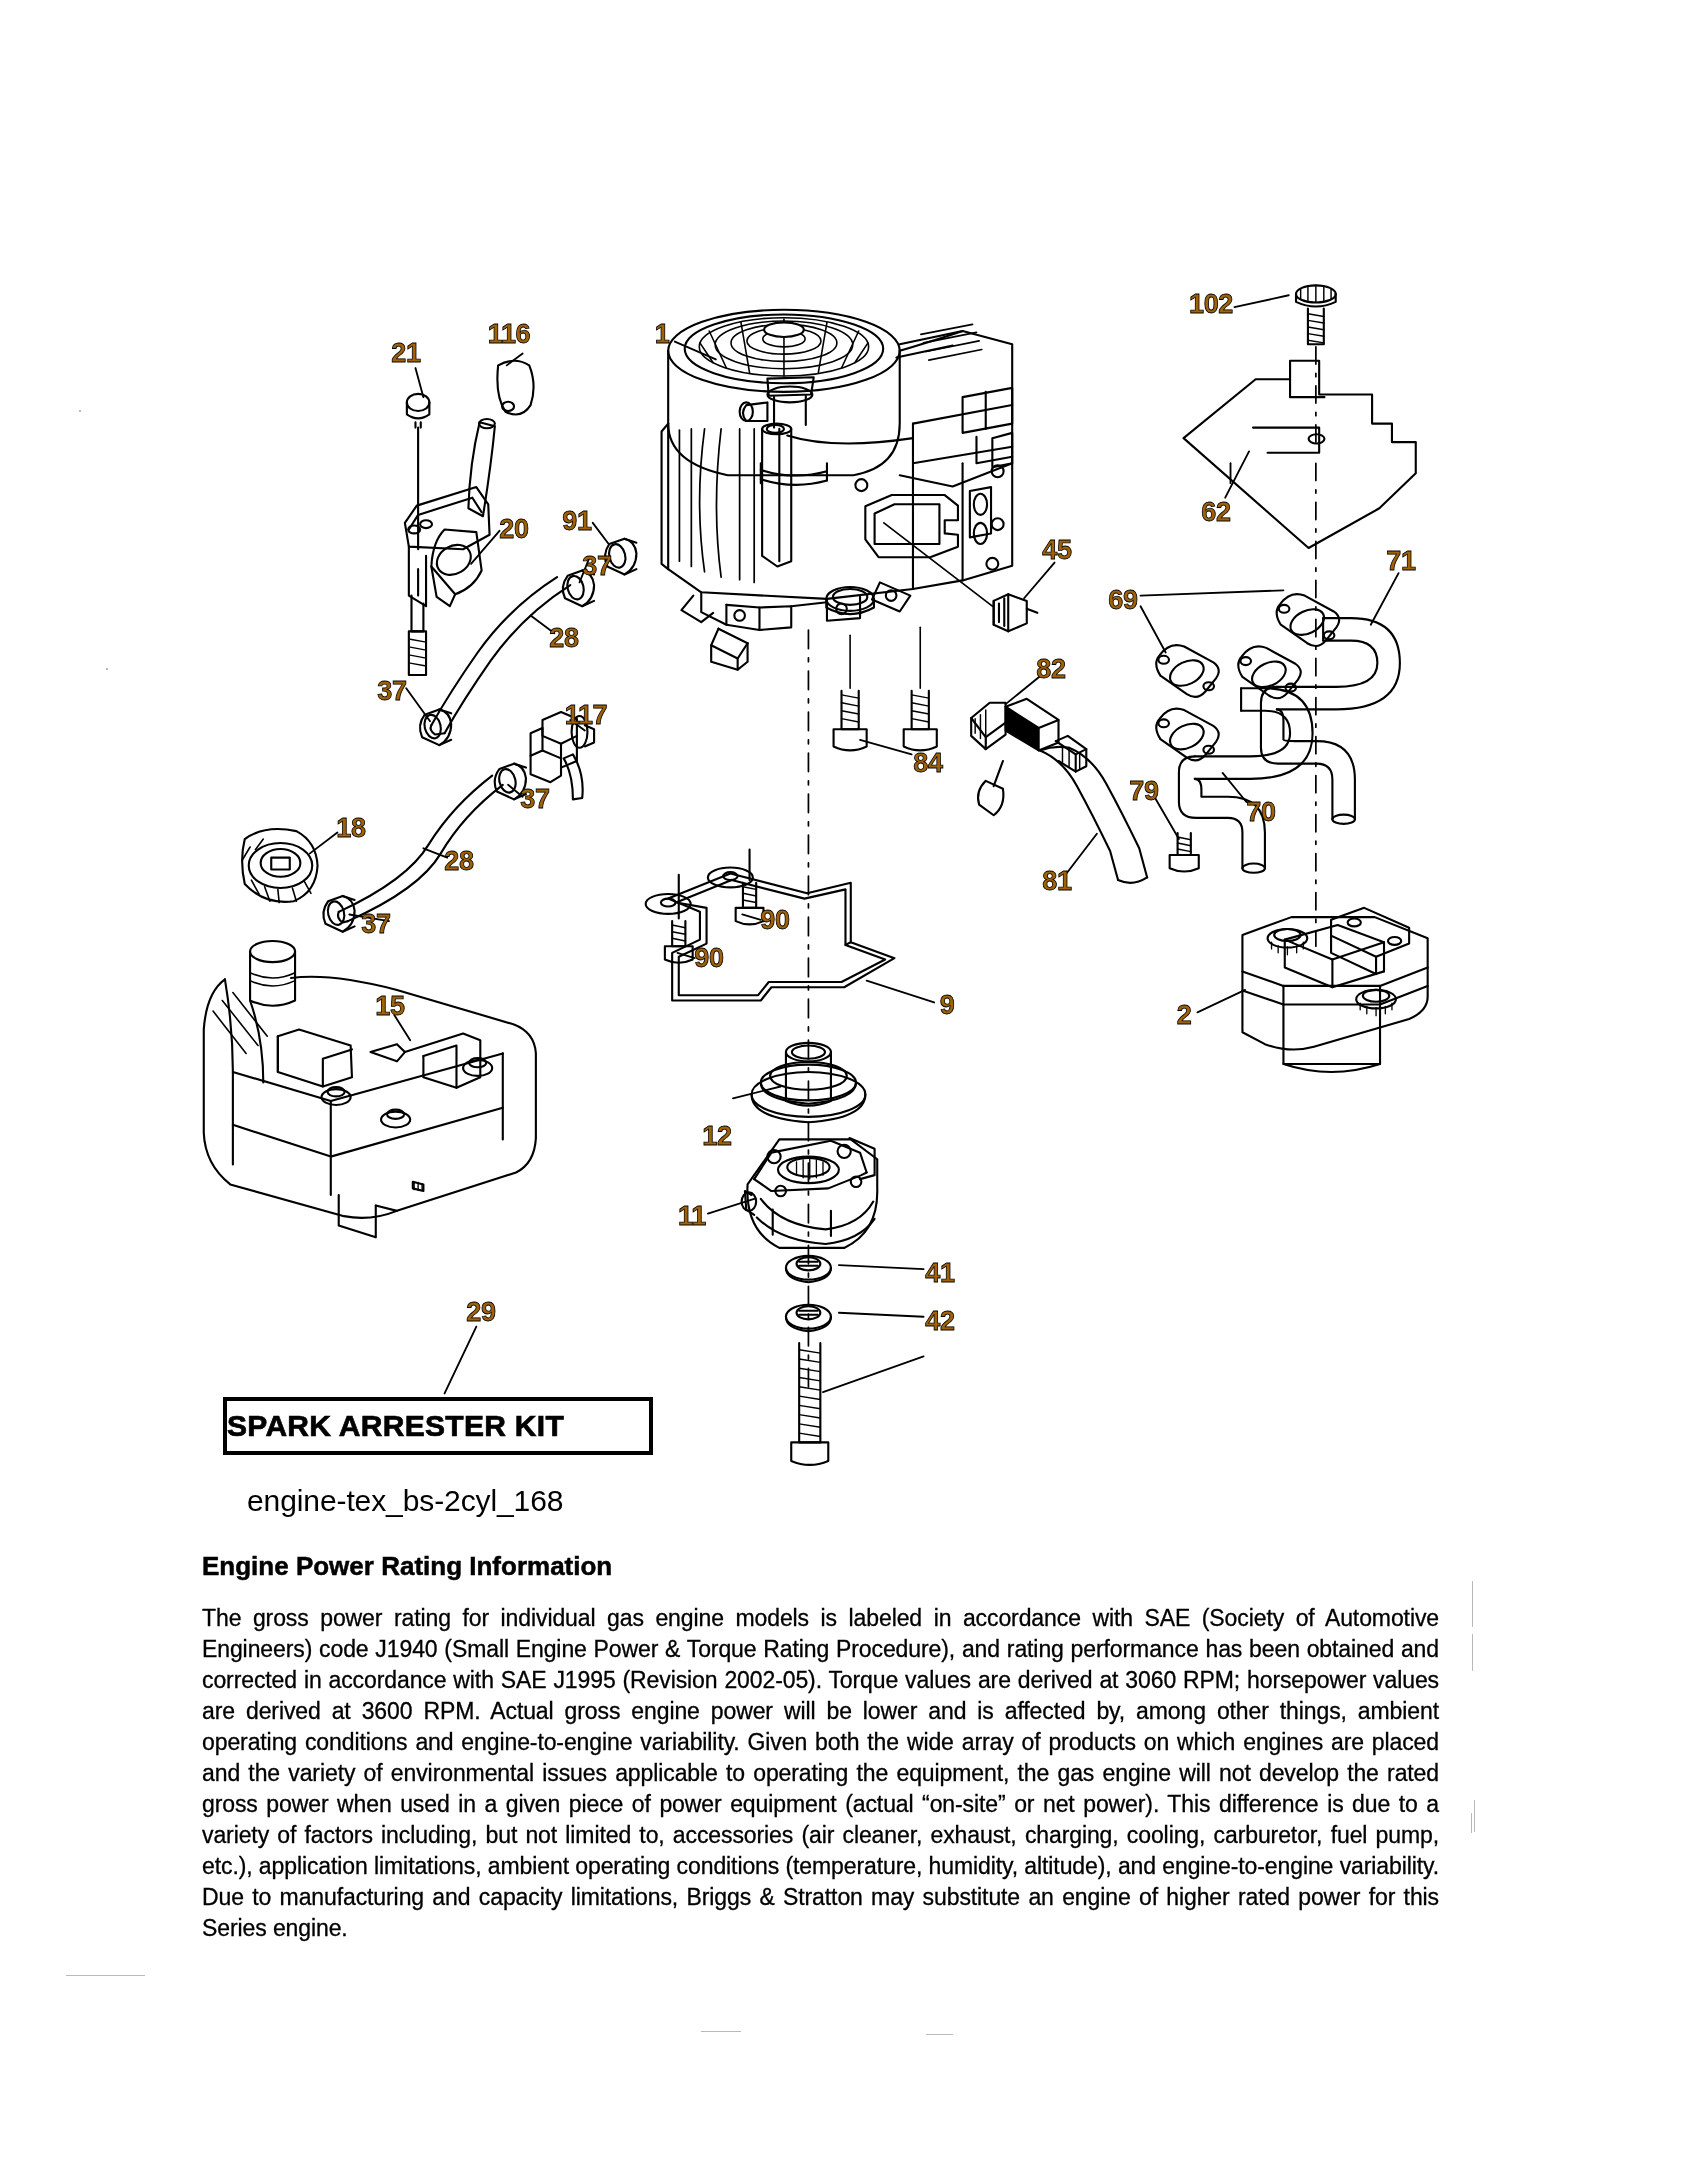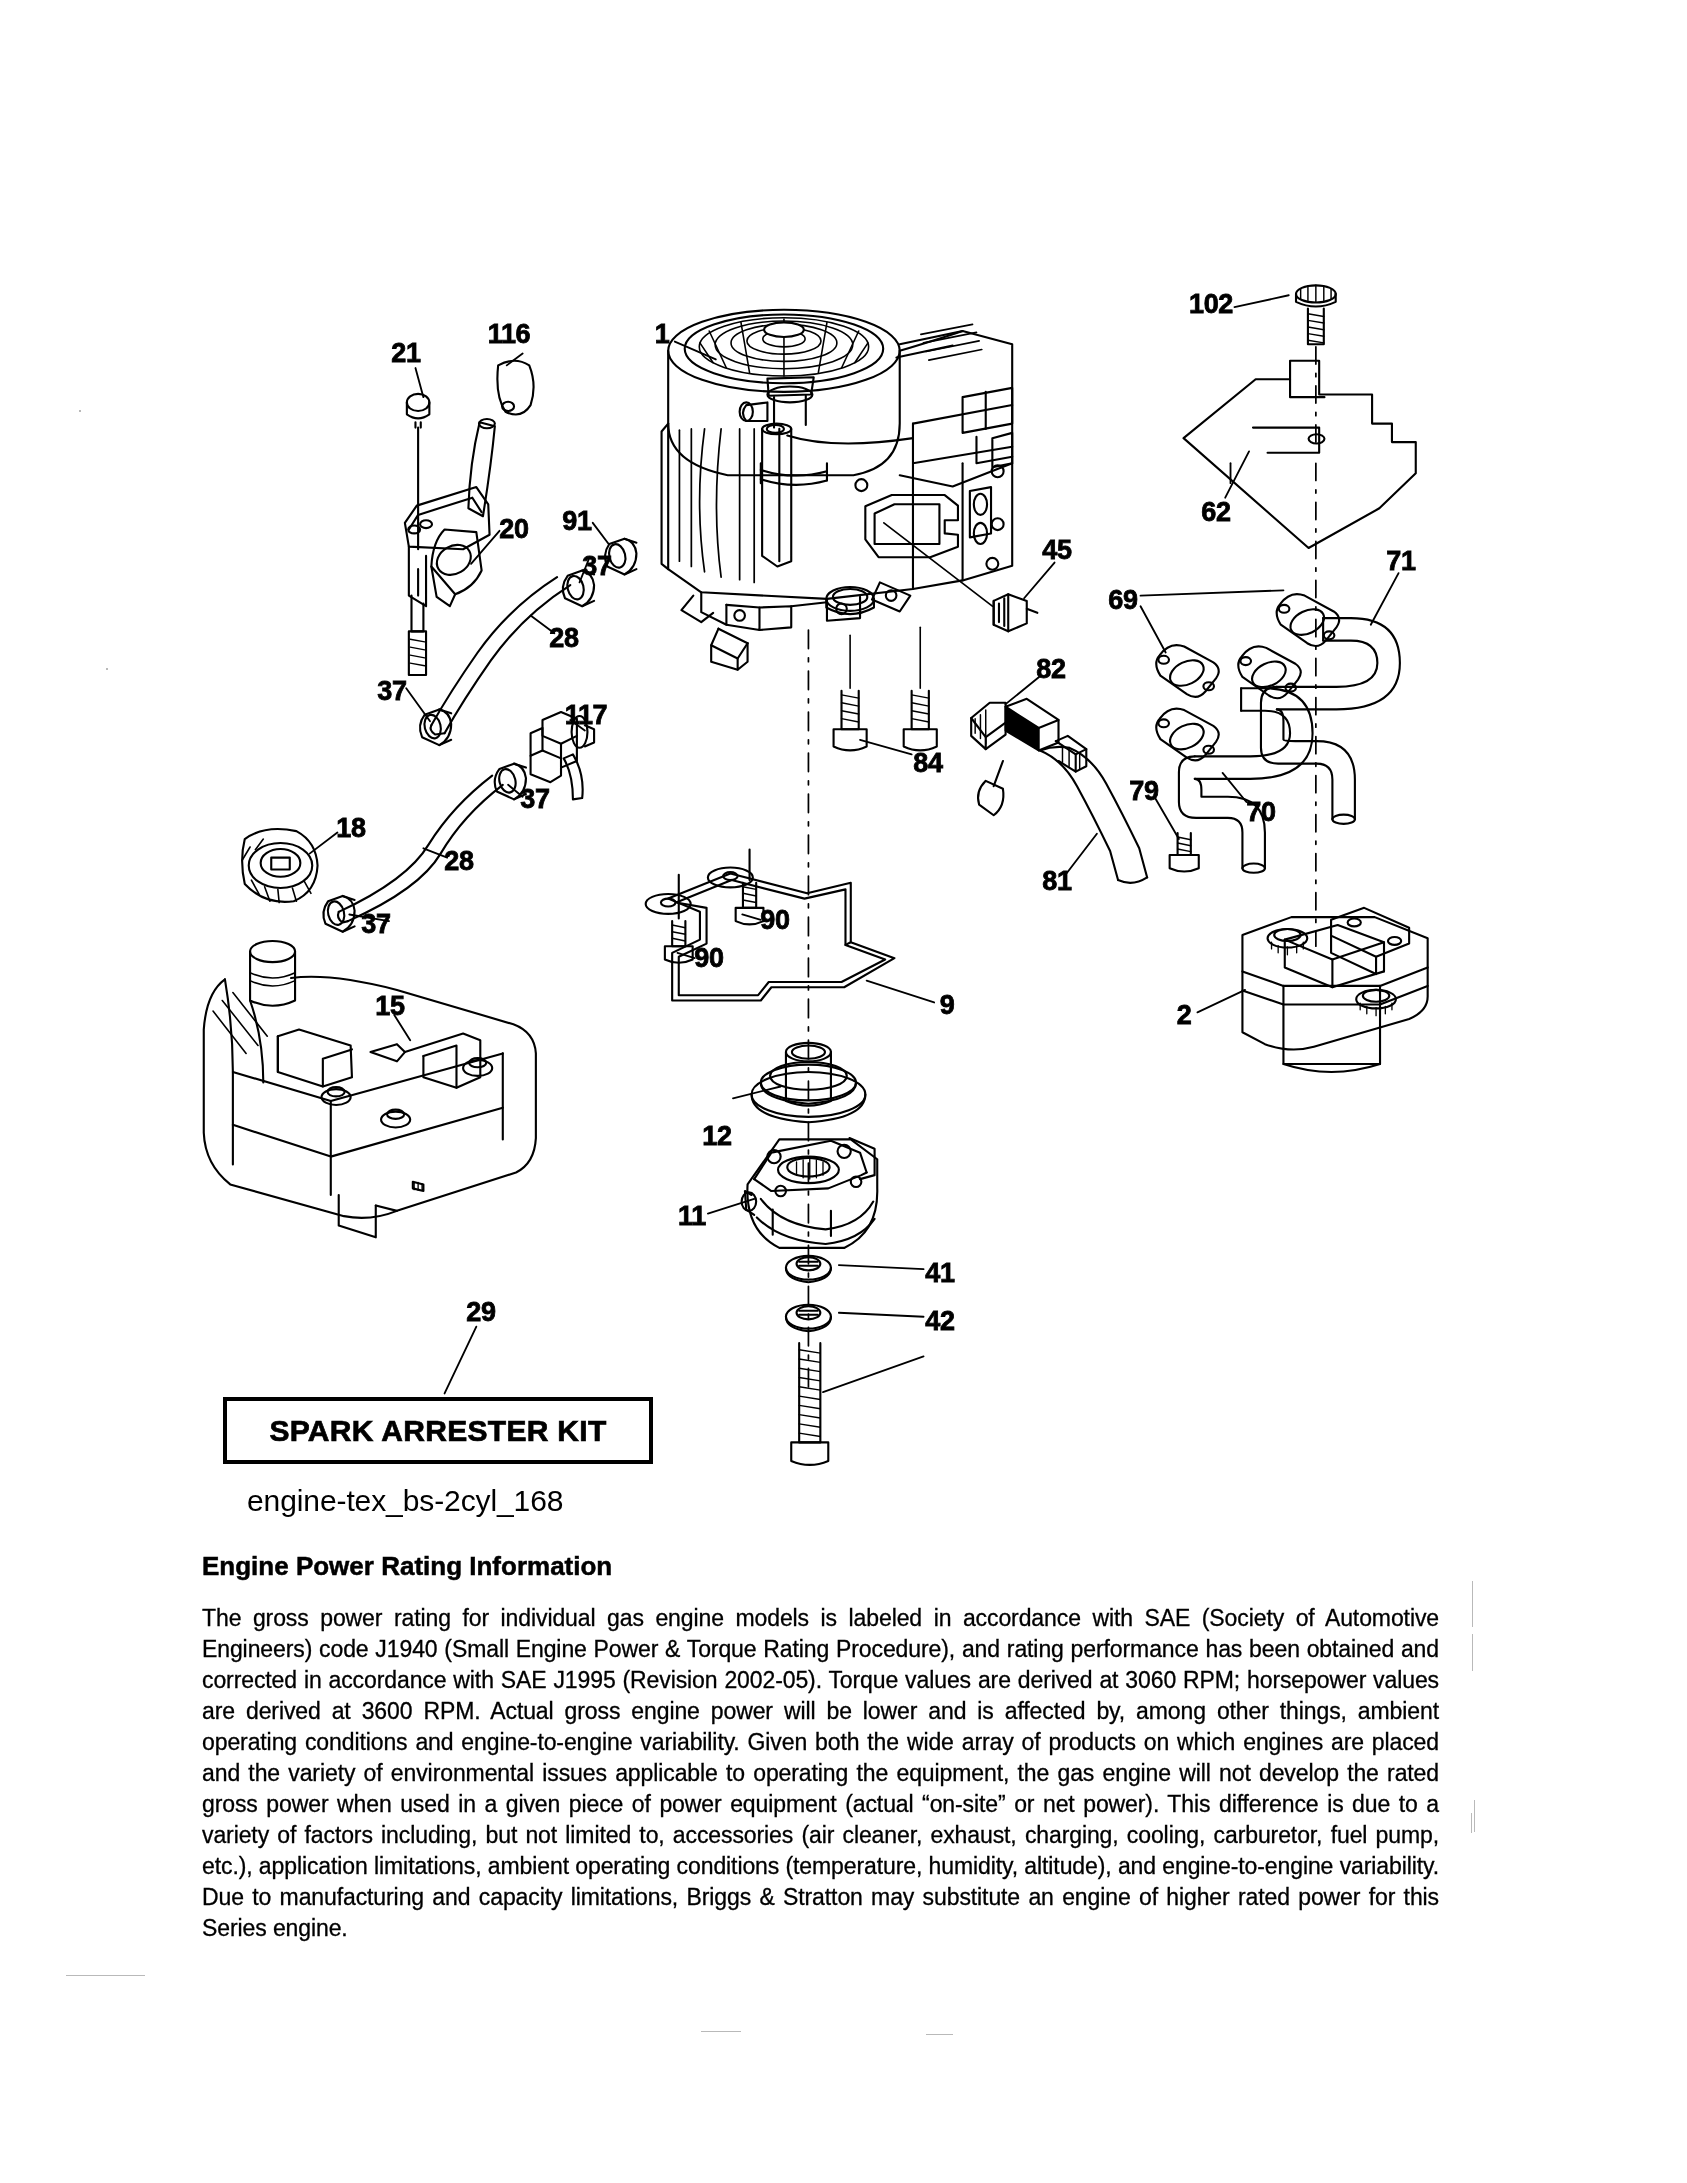--- a/index.html
+++ b/index.html
@@ -29,37 +29,37 @@
     height: 1522px;
   }
   
   .callout {
     position: absolute;
     font-family: "Liberation Sans", sans-serif;
     font-weight: bold;
     font-size: 27px;
     line-height: 1;
     letter-spacing: -0.3px;
-    color: #000000;
+    color: #a16207;
     white-space: nowrap;
     transform: translate(-50%, -50%);
     -webkit-text-stroke: 0.8px #000;
   }
   
   #spark-box {
     position: absolute;
     left: 223px;
     top: 1397px;
     width: 430px;
-    height: 67px;
+    height: 58px;
     border: 4.6px solid #000;
     box-sizing: border-box;
     display: flex;
     align-items: center;
-    justify-content: center;
+    justify-content: flex-start;
     background: #fff;
   }
   #spark-box .label {
     font-family: "Liberation Sans", sans-serif;
     font-weight: bold;
     font-size: 30px;
     letter-spacing: 0.3px;
     -webkit-text-stroke: 0.7px #000;
   }
   #figure-code {

